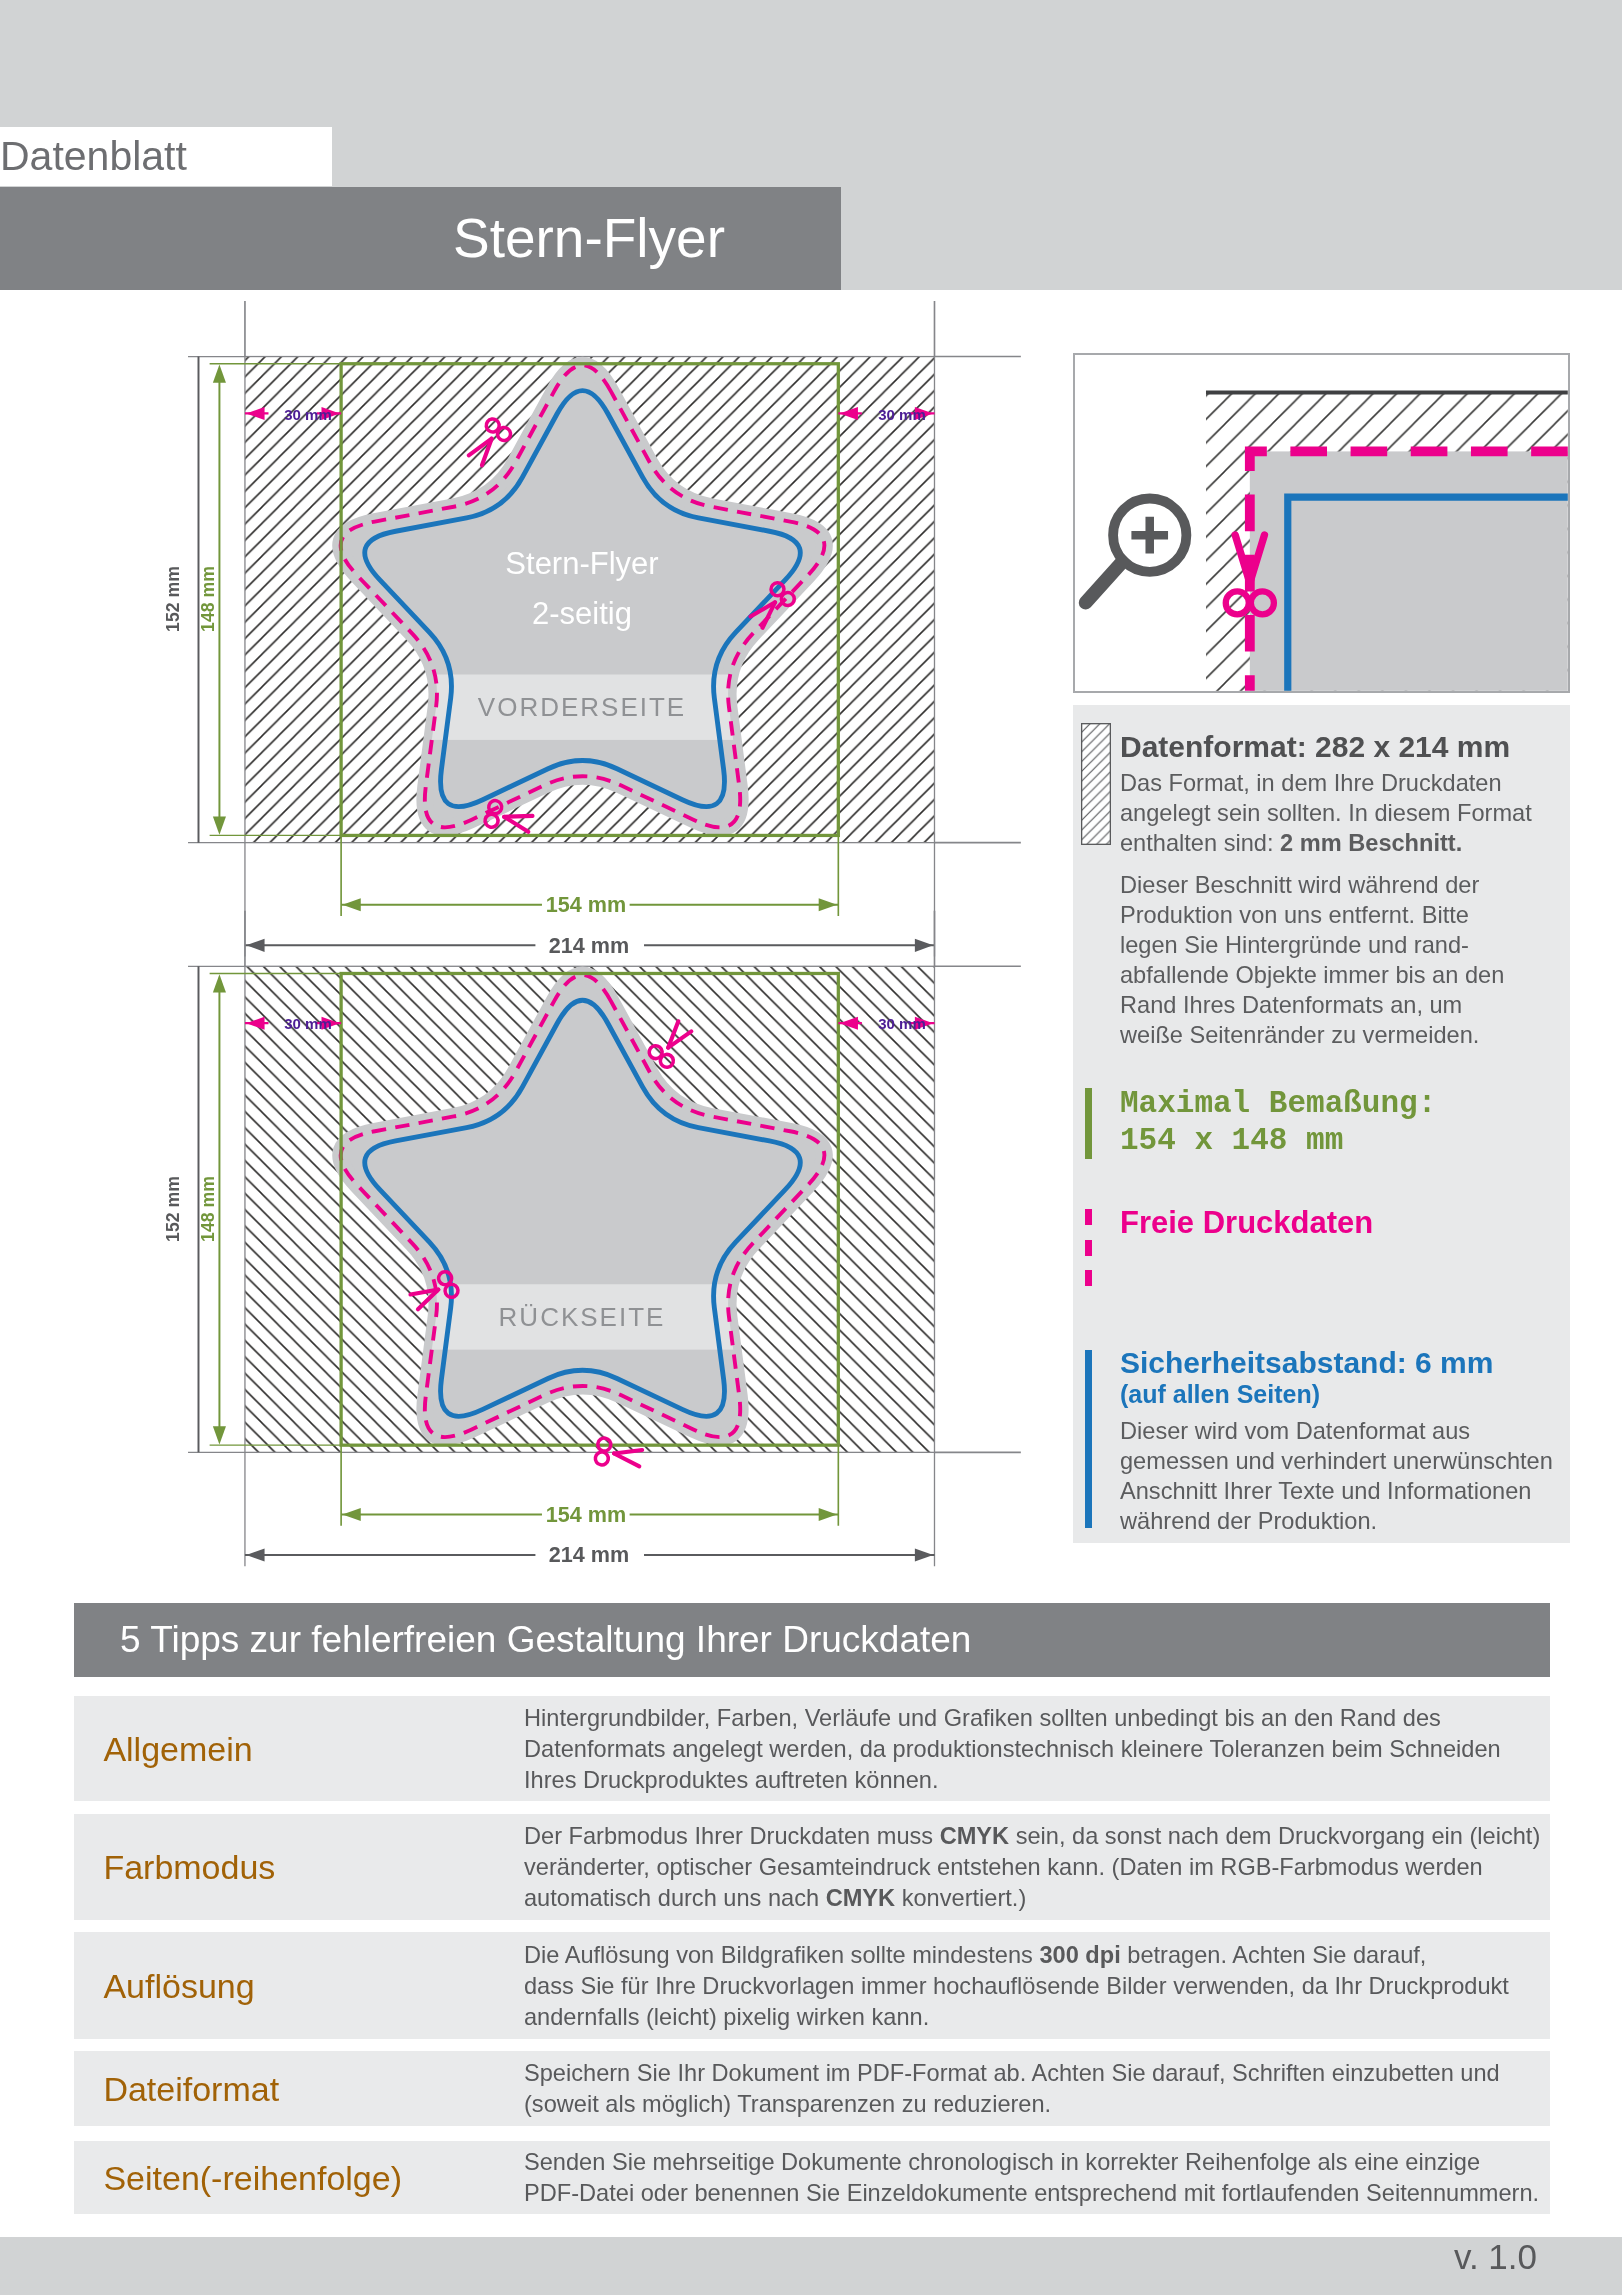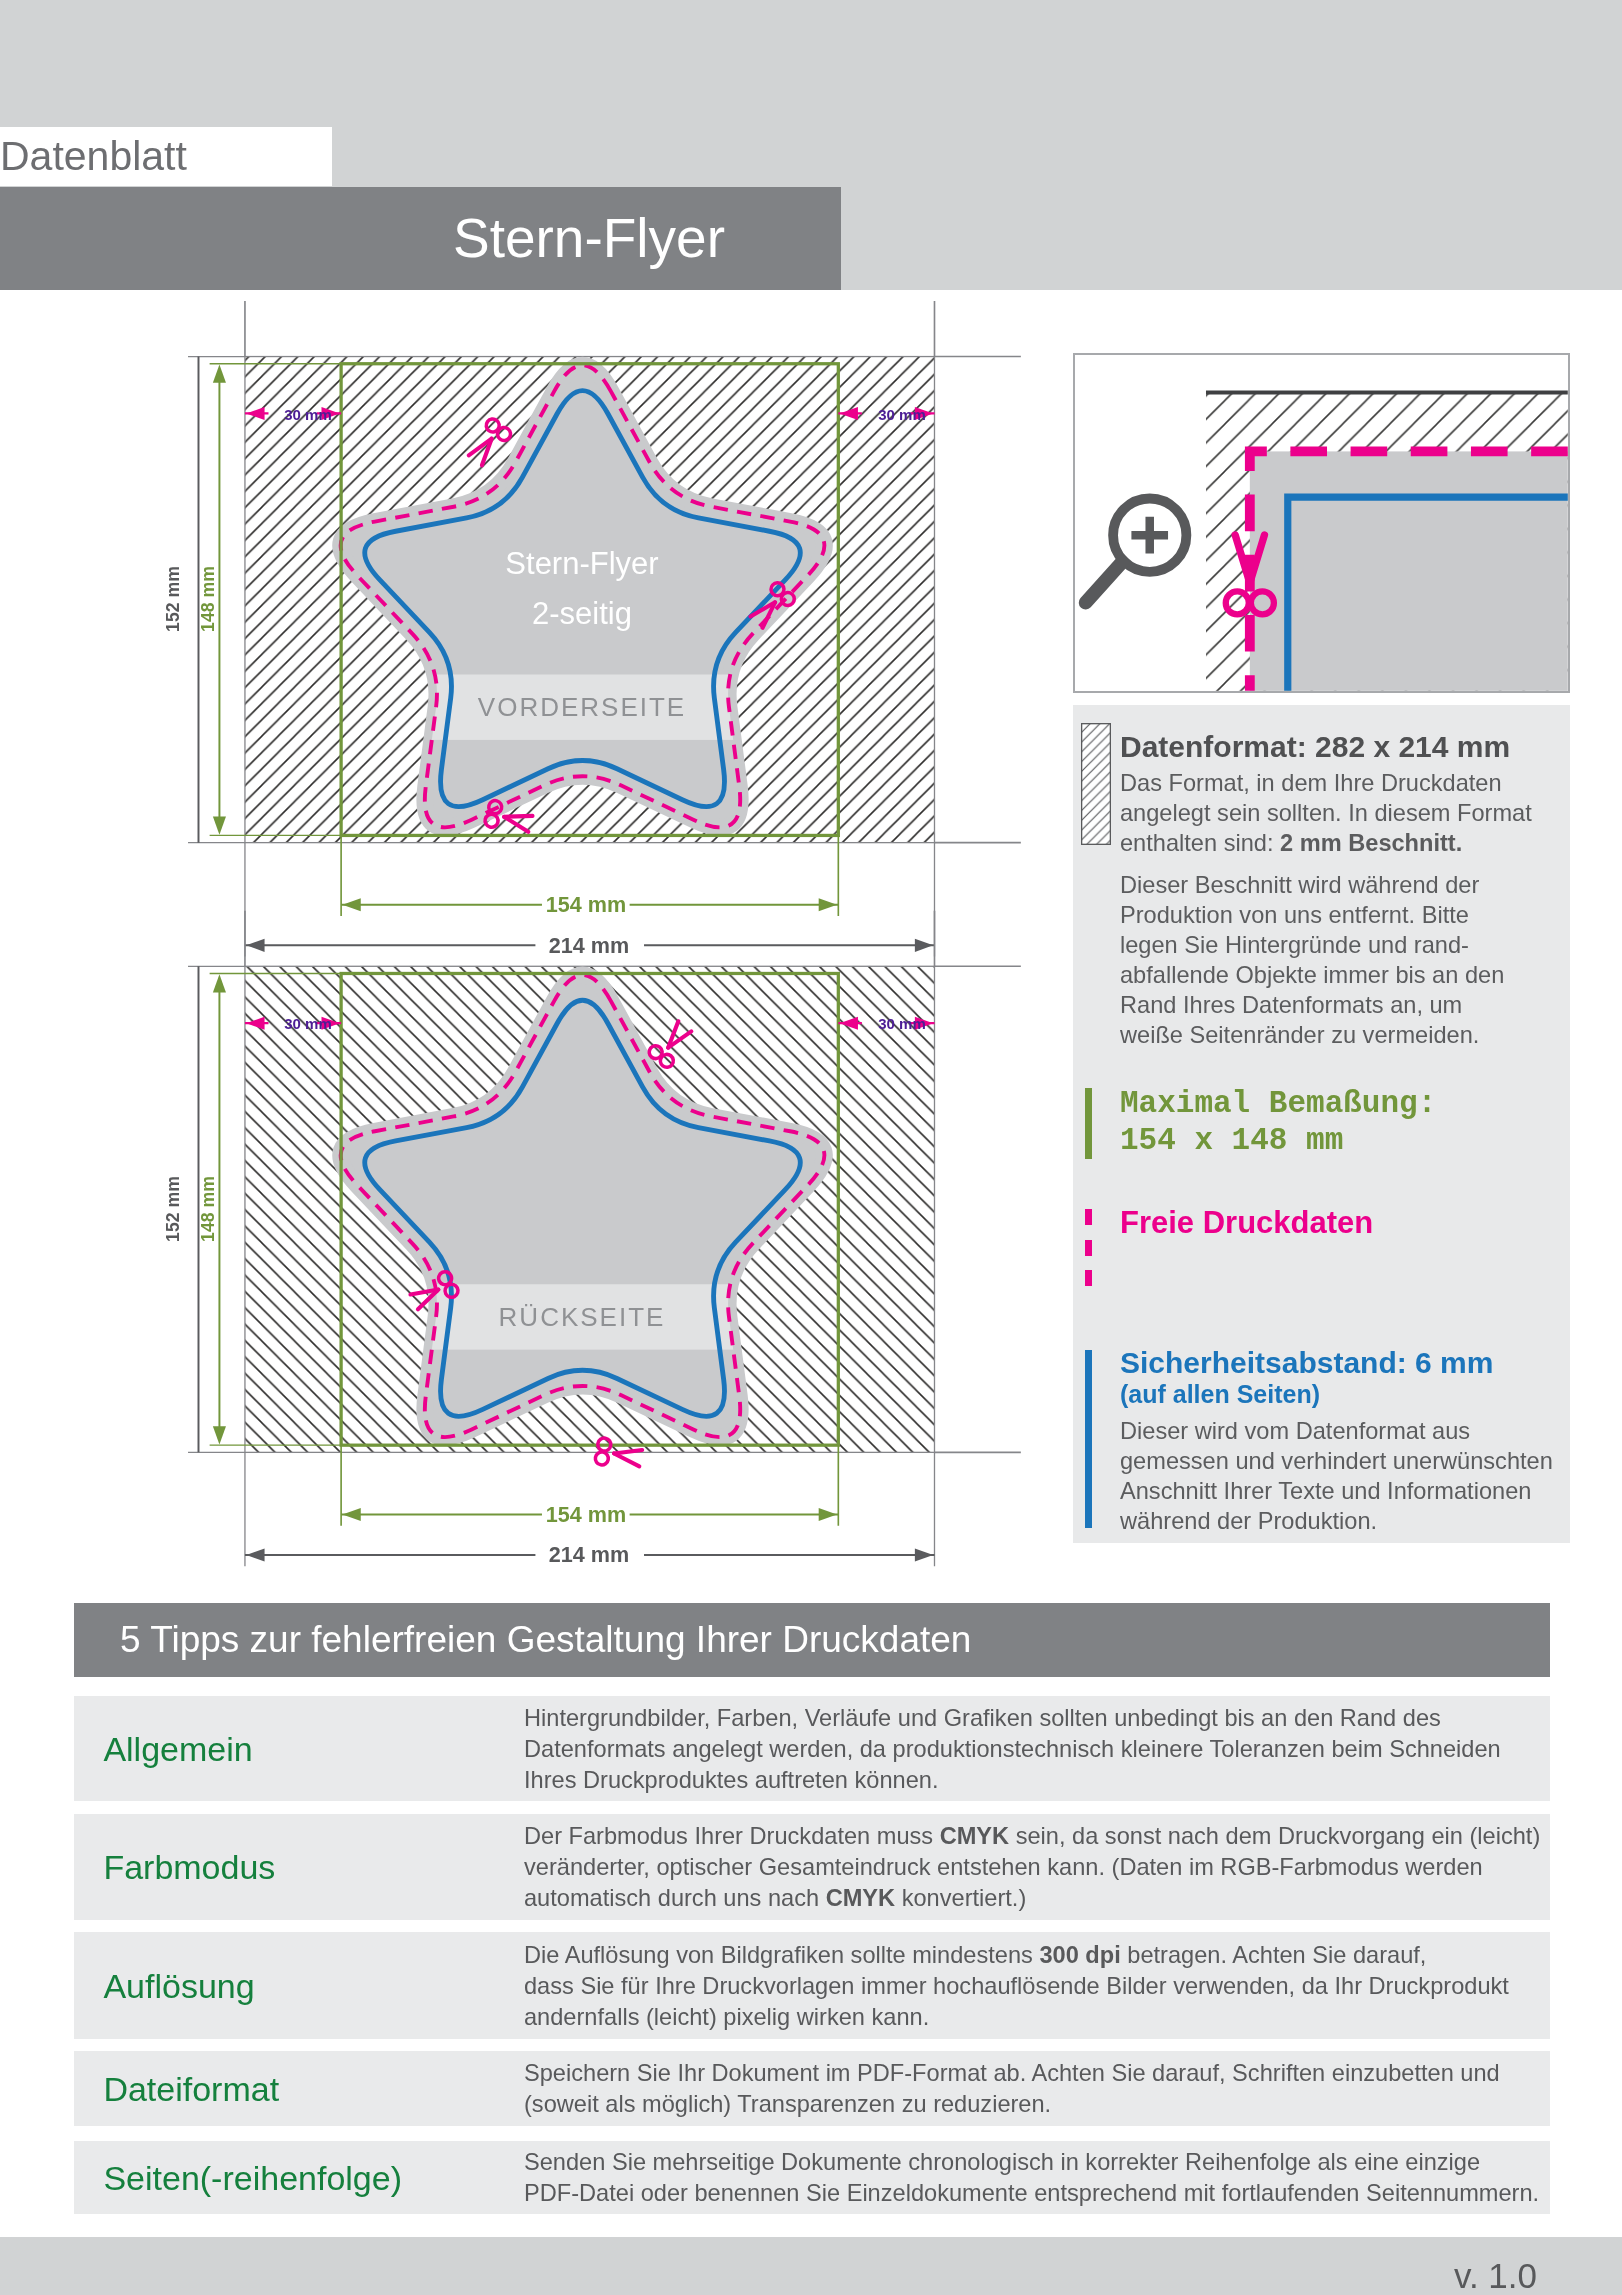--- a/index.html
+++ b/index.html
@@ -34,27 +34,27 @@
   .lg-title{position:absolute;left:47px;font-weight:bold;font-size:30px;white-space:nowrap;}
   .lg-body{position:absolute;left:47px;font-size:23.6px;line-height:30px;color:#5b5c5e;}
   .lg-bar{position:absolute;left:11.8px;width:7.2px;}
   .lg-green{color:#72963b;} .lg-magenta{color:#ec008c;} .lg-blue{color:#1b75bb;}
   
   .tips-bar{left:74px;top:1603px;width:1476px;height:74px;background:#808285;
             display:flex;align-items:center;padding-left:46px;box-sizing:border-box;
             color:#ffffff;font-size:37px;}
   .tip-row{left:74px;width:1476px;background:#e9eaeb;}
   .tip-label{position:absolute;left:29.4px;top:50%;transform:translateY(-50%);
-             font-size:34px;color:#15803d;white-space:nowrap;}
+             font-size:34px;color:#a16207;white-space:nowrap;}
   .tip-body{position:absolute;left:450px;top:50%;transform:translateY(-50%);
             font-size:23.6px;line-height:31px;color:#58595b;}
   .tip-body b, .lg-body b{font-weight:bold;}
   
   .footer{left:0;top:2237px;width:1623px;height:59px;background:#d1d3d4;
-          display:flex;align-items:flex-end;justify-content:flex-end;
+          display:flex;align-items:flex-start;justify-content:flex-end;
           padding-right:86px;box-sizing:border-box;font-size:35px;color:#58595b;}
 </style>
 </head>
 <body>
 
 <div id="page">
 
   <div class="abs top-band"></div>
   <div class="abs sheet-label">
     <span>Datenblatt</span>

